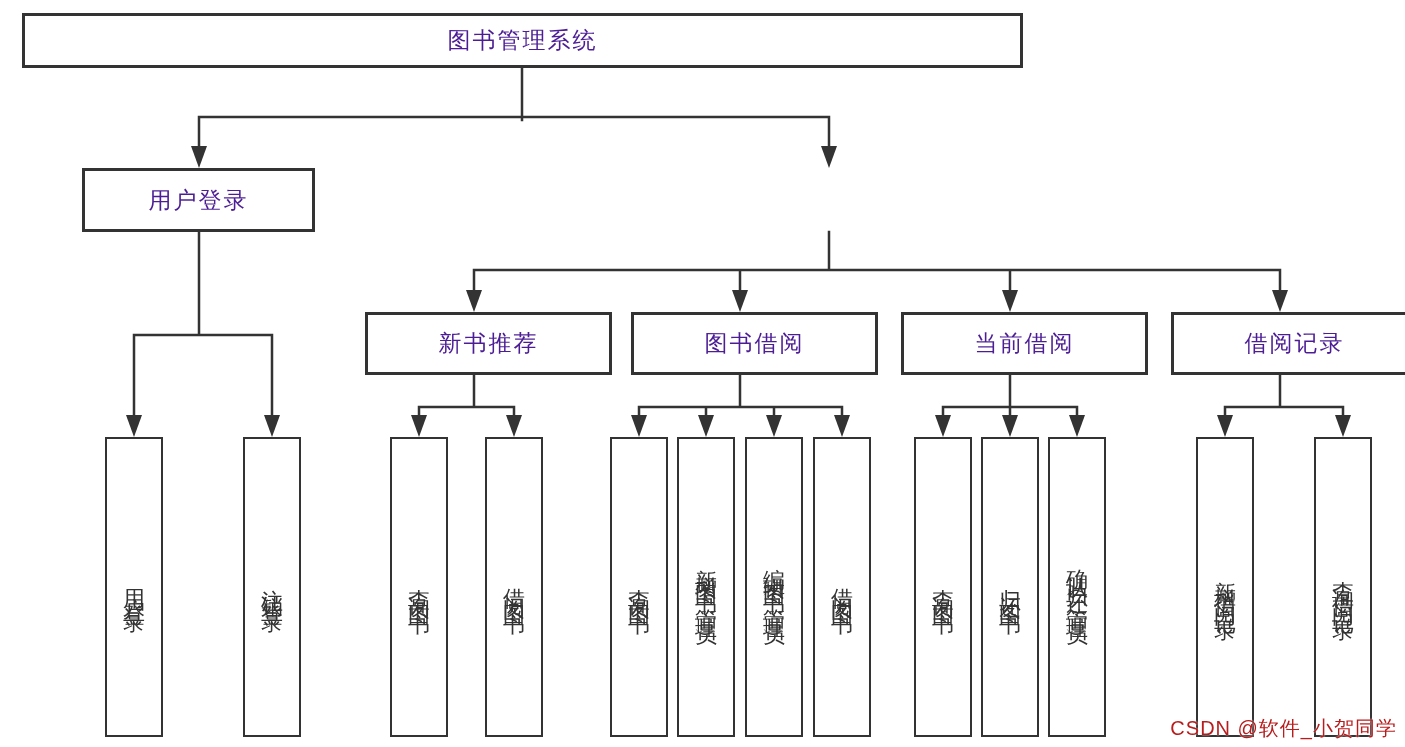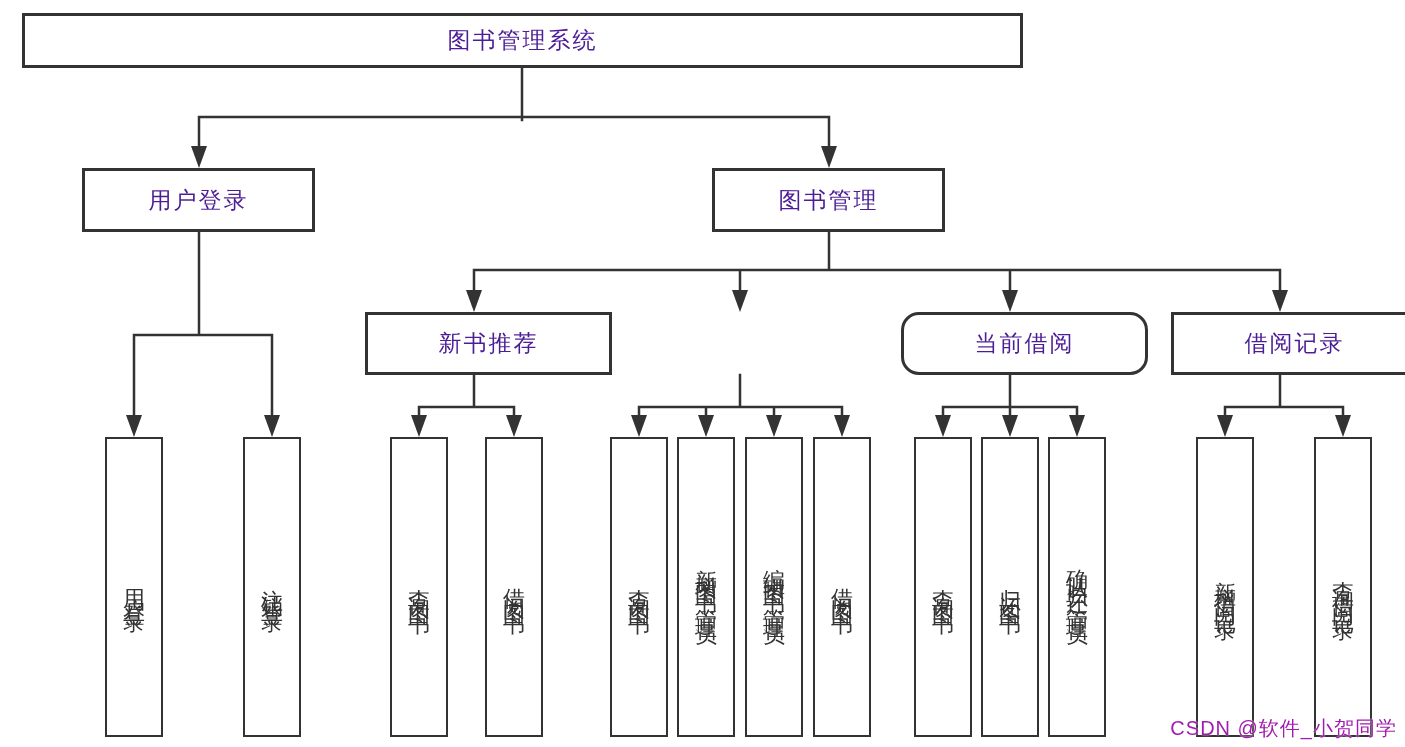--- a/index.html
+++ b/index.html
@@ -32,21 +32,21 @@
     color: #4c1d95;
     white-space: nowrap;
   }
   .root-box   { left: 22px;   top: 13px;  width: 1001px; height: 55px; }
   .lvl2       { height: 64px; width: 233px; top: 168px; }
   .b-userlogin{ left: 82px; }
   .b-bookmgmt { left: 712px; }
   .lvl3       { height: 63px; width: 247px; top: 312px; }
   .b-newbooks { left: 365px; }
   .b-borrow   { left: 631px; }
-  .b-current  { left: 901px; border-radius: 18px; }
+  .b-current  { left: 901px; }
   .b-records  { left: 1171px; }
   .leaf {
     position: absolute;
     top: 437px;
     width: 58px;
     height: 300px;
     border: 2px solid #333333;
     background: #ffffff;
     display: flex;
     align-items: center;
@@ -72,21 +72,21 @@
   .x-cbq     { left: 914px; }
   .x-cbr     { left: 981px; }
   .x-cbc     { left: 1048px; }
   .x-bra     { left: 1196px; }
   .x-brq     { left: 1314px; }
   #watermark {
     position: absolute;
     right: 8px;
     bottom: 5px;
     font-size: 20px;
-    color: #a21caf;
+    color: #b91c1c;
     letter-spacing: 1px;
     text-shadow: 0 0 2px #ffffff;
     z-index: 5;
     white-space: nowrap;
   }
 </style>
 </head>
 <body>
 
 <div id="stage">
@@ -130,27 +130,27 @@
     </g>
   </svg>
 
   <div class="hbox root-box">
     <span>图书管理系统</span>
   </div>
 
   <div class="hbox lvl2 b-userlogin">
     <span>用户登录</span>
   </div>
-  <div class="hbox lvl2 b-bookmgmt">
-    <span>图书管理</span>
-  </div>
 
   <div class="hbox lvl3 b-newbooks">
     <span>新书推荐</span>
   </div>
+  <div class="hbox lvl3 b-borrow">
+    <span>图书借阅</span>
+  </div>
   <div class="hbox lvl3 b-current">
     <span>当前借阅</span>
   </div>
   <div class="hbox lvl3 b-records">
     <span>借阅记录</span>
   </div>
 
   <div class="leaf x-login">
     <span>用户登录</span>
   </div>

